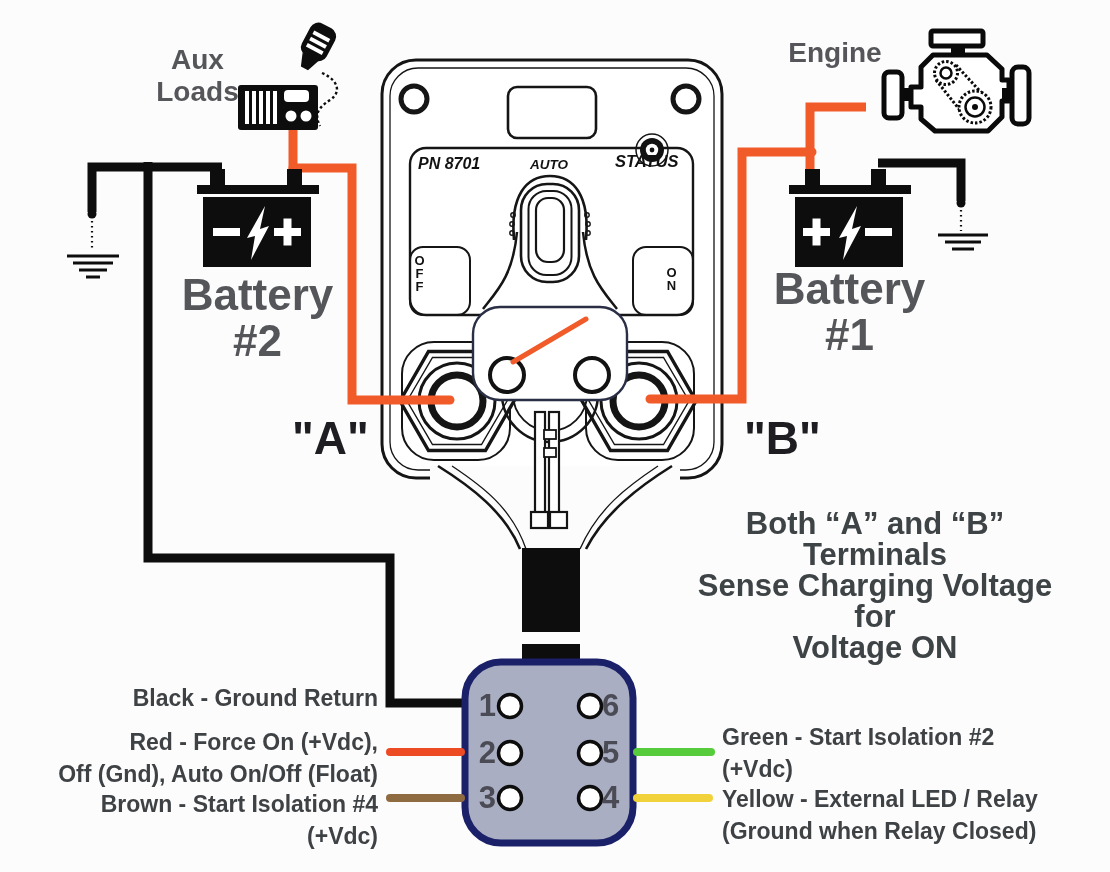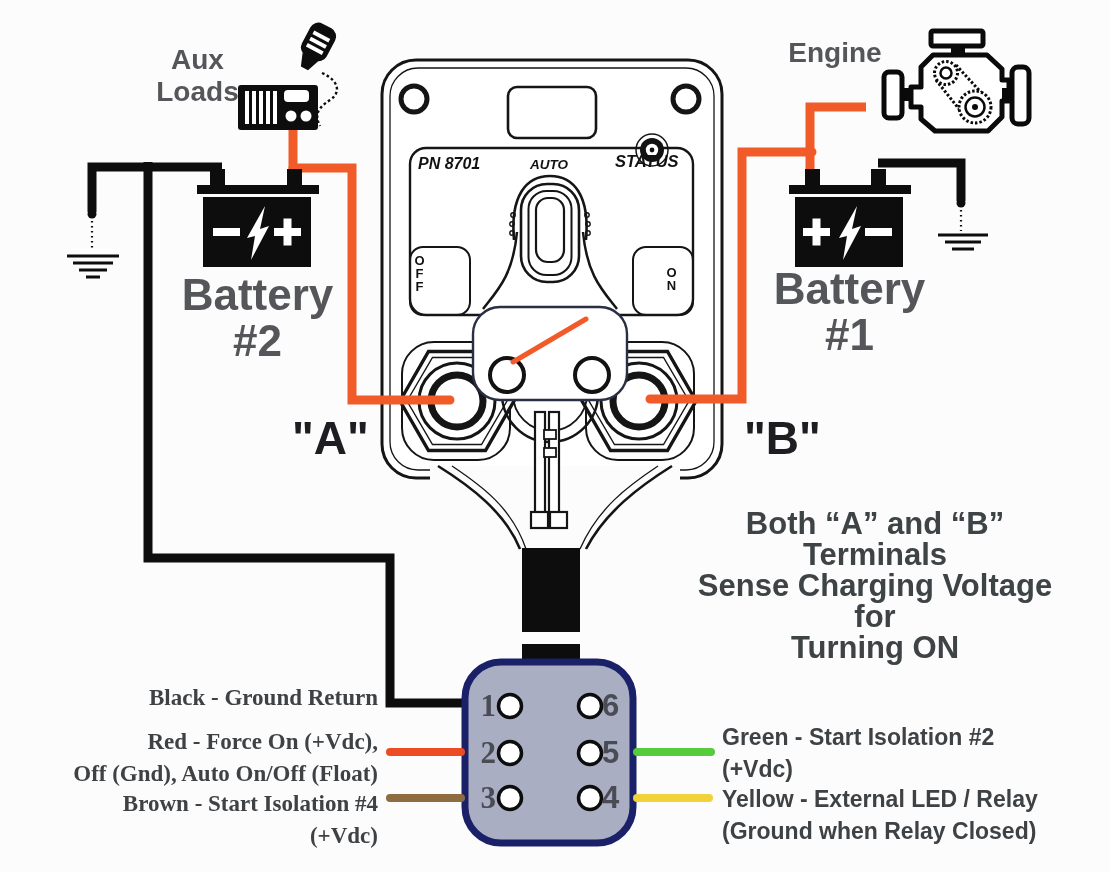--- a/index.html
+++ b/index.html
@@ -5,21 +5,21 @@
   html,body{margin:0;padding:0;background:#e8e8e8;}
   .stage{position:relative;width:1110px;height:872px;background:#FCFCFC;overflow:hidden;
          font-family:"Liberation Sans",sans-serif;}
   .stage svg{position:absolute;left:0;top:0;}
   .t{position:absolute;white-space:nowrap;}
   .big-gray{color:#55565A;font-weight:bold;font-size:28px;line-height:32px;text-align:center;}
   .batt{color:#55565A;font-weight:bold;font-size:44px;line-height:46px;text-align:center;}
   .ab{color:#1E1E22;font-weight:bold;font-size:46px;}
   .note{color:#3E4346;font-weight:bold;font-size:31px;line-height:31px;text-align:center;white-space:normal;}
   .wlab{color:#3F4245;font-weight:bold;font-size:23px;line-height:32px;}
-  .right{text-align:right;font-family:Liberation Serif, serif;}
+  .right{text-align:right;}
   .left{text-align:left;}
   .relay-txt{position:absolute;color:#121212;font-style:italic;font-weight:800;white-space:nowrap;}
   .vtext{position:absolute;writing-mode:vertical-rl;text-orientation:upright;
          color:#121212;font-weight:800;font-size:13px;letter-spacing:-2px;line-height:14px;}
   .pin-num{position:absolute;color:#4A4B54;font-weight:600;font-size:31px;width:24px;}
 </style>
 </head>
 <body>
 
 <div class="stage">
@@ -234,21 +234,21 @@
     <div>Battery</div>
     <div>#1</div>
   </div>
 
   <div class="t ab" style="left:292px;top:411px;">"A"</div>
   <div class="t ab" style="left:744px;top:411px;">"B"</div>
 
   <div class="t note" style="left:695px;top:508px;width:360px;">
     <div>Both “A” and “B” Terminals</div>
     <div>Sense Charging Voltage for</div>
-    <div>Turning ON</div>
+    <div>Voltage ON</div>
   </div>
 
   <div class="relay-txt" style="left:418px;top:155px;font-size:16px;">PN 8701</div>
   <div class="relay-txt" style="left:520px;top:157px;width:58px;text-align:center;font-size:13.5px;">AUTO</div>
   <div class="relay-txt" style="left:615px;top:152px;font-size:16.5px;">STATUS</div>
   <div class="vtext" style="left:412px;top:253px;height:52px;">OFF</div>
   <div class="vtext" style="left:664px;top:265px;height:38px;">ON</div>
 
   <div class="pin-num right" style="left:472px;top:688px;">1</div>
   <div class="pin-num right" style="left:472px;top:735px;">2</div>

